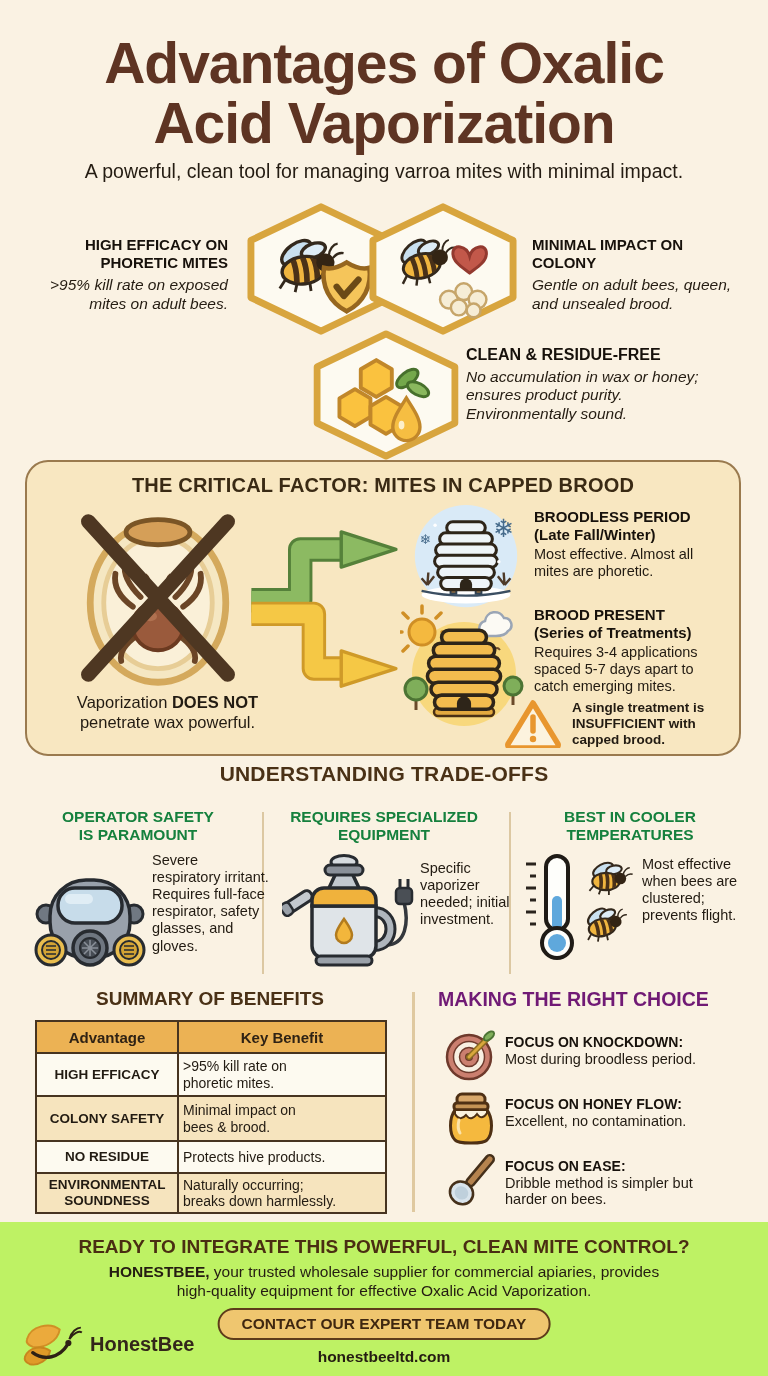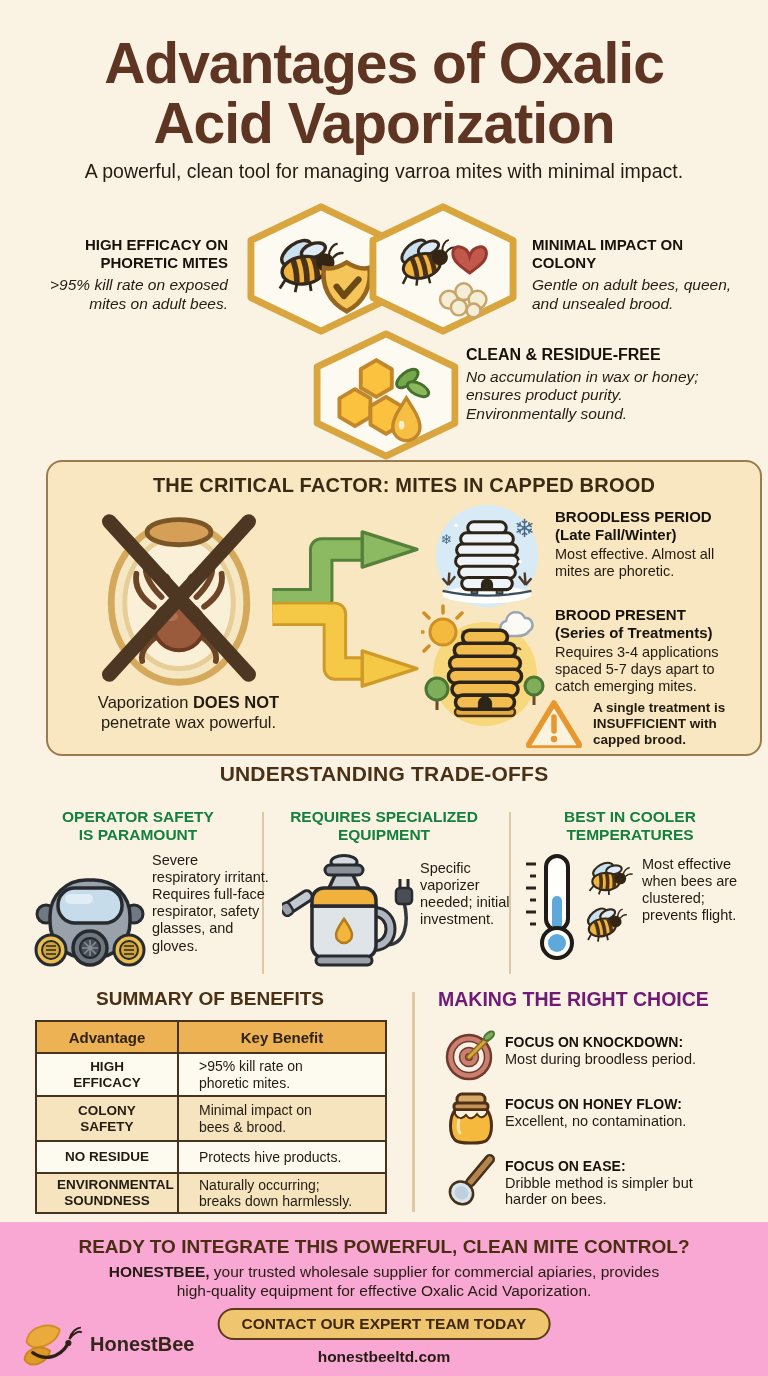--- a/index.html
+++ b/index.html
@@ -8,48 +8,48 @@
   .abs{position:absolute;}
   .ctr{text-align:center;}
   .rgt{text-align:right;}
 
   .main-title{top:34px;left:39px;width:690px;font-size:57px;line-height:1.05;font-weight:800;color:#5E3423;letter-spacing:-1px;text-align:center;}
   .subtitle{top:160px;left:44px;width:680px;font-size:19.5px;color:#241C12;text-align:center;}
 
   .ben-title{font-size:15px;font-weight:800;line-height:1.18;color:#17110B;}
   .ben-desc{font-size:15.5px;line-height:1.2;margin-top:3px;color:#241C12;font-style:italic;}
 
-  .panel{top:460px;left:25px;width:712px;height:292px;background:#F8E7C1;border:2px solid #9A7A4E;border-radius:16px;margin-left:21px;}
+  .panel{top:460px;left:25px;width:712px;height:292px;background:#F8E7C1;border:2px solid #9A7A4E;border-radius:23px;}
   .panel-title{top:12px;left:0;width:712px;font-size:20px;font-weight:800;color:#3A2A14;text-align:center;letter-spacing:.2px;}
   .branch-title{font-size:15px;font-weight:800;line-height:1.2;color:#17110B;}
   .branch-qual{font-size:15px;font-weight:700;line-height:1.2;color:#17110B;}
   .branch-desc{font-size:14.5px;line-height:1.17;margin-top:2px;}
   .warn-text{font-size:13.5px;font-weight:700;line-height:1.17;}
   .caption{font-size:16.5px;line-height:1.22;text-align:center;}
 
   .sec-title{font-size:21px;font-weight:800;color:#4A3116;letter-spacing:.2px;}
   .col-head{font-size:15.5px;font-weight:800;line-height:1.16;color:#15803d;text-align:center;}
   .col-body{font-size:14.5px;line-height:1.18;}
   .vdiv{width:2px;background:#DCC8A2;}
 
   .sum-title{font-size:19px;font-weight:800;color:#4A3116;}
   table.sum{border-collapse:collapse;width:350px;table-layout:fixed;}
-  table.sum th,table.sum td{border:2px solid #473420;padding:2px 20px;vertical-align:middle;}
+  table.sum th,table.sum td{border:2px solid #473420;padding:2px 4px;vertical-align:middle;}
   table.sum th{background:#ECB254;font-size:15px;font-weight:800;color:#2F2214;text-align:center;height:26px;}
   td.adv{font-size:13.5px;font-weight:800;text-align:center;line-height:1.15;}
   td.kb{font-size:14px;line-height:1.15;}
   tr.r1 td,tr.r3 td{background:#FDFAF0;}
   tr.r2 td,tr.r4 td{background:#F6E4BE;}
   tr.r1{height:43px;}tr.r2{height:45px;}tr.r3{height:32px;}tr.r4{height:40px;}
 
   .choice-title{font-size:19.5px;font-weight:800;color:#701a75;}
   .item-title{font-size:14px;font-weight:800;line-height:1.2;color:#17110B;}
   .item-desc{font-size:14.5px;line-height:1.15;}
 
-  .footer-band{top:1222px;left:0;width:768px;height:154px;background:#f9a8d4;}
+  .footer-band{top:1222px;left:0;width:768px;height:154px;background:#bef264;}
   .foot-head{top:14px;left:0;width:768px;text-align:center;font-size:19px;font-weight:800;color:#4A2E12;}
   .foot-para{top:40px;left:94px;width:580px;text-align:center;font-size:15.5px;line-height:1.25;color:#241C12;}
   .cta-btn{top:86px;left:50%;transform:translateX(-50%);background:#EFC66F;border:2.5px solid #5E3C1A;border-radius:20px;padding:5px 22px;font-size:15.5px;font-weight:800;color:#3E2710;white-space:nowrap;cursor:pointer;}
   .website{top:126px;left:0;width:768px;text-align:center;font-size:15.5px;font-weight:800;color:#241C12;}
   .brand-text{font-size:20px;font-weight:800;color:#33261A;}
 </style>
 </head>
 <body>
 
 <svg width="0" height="0" style="position:absolute" aria-hidden="true">

